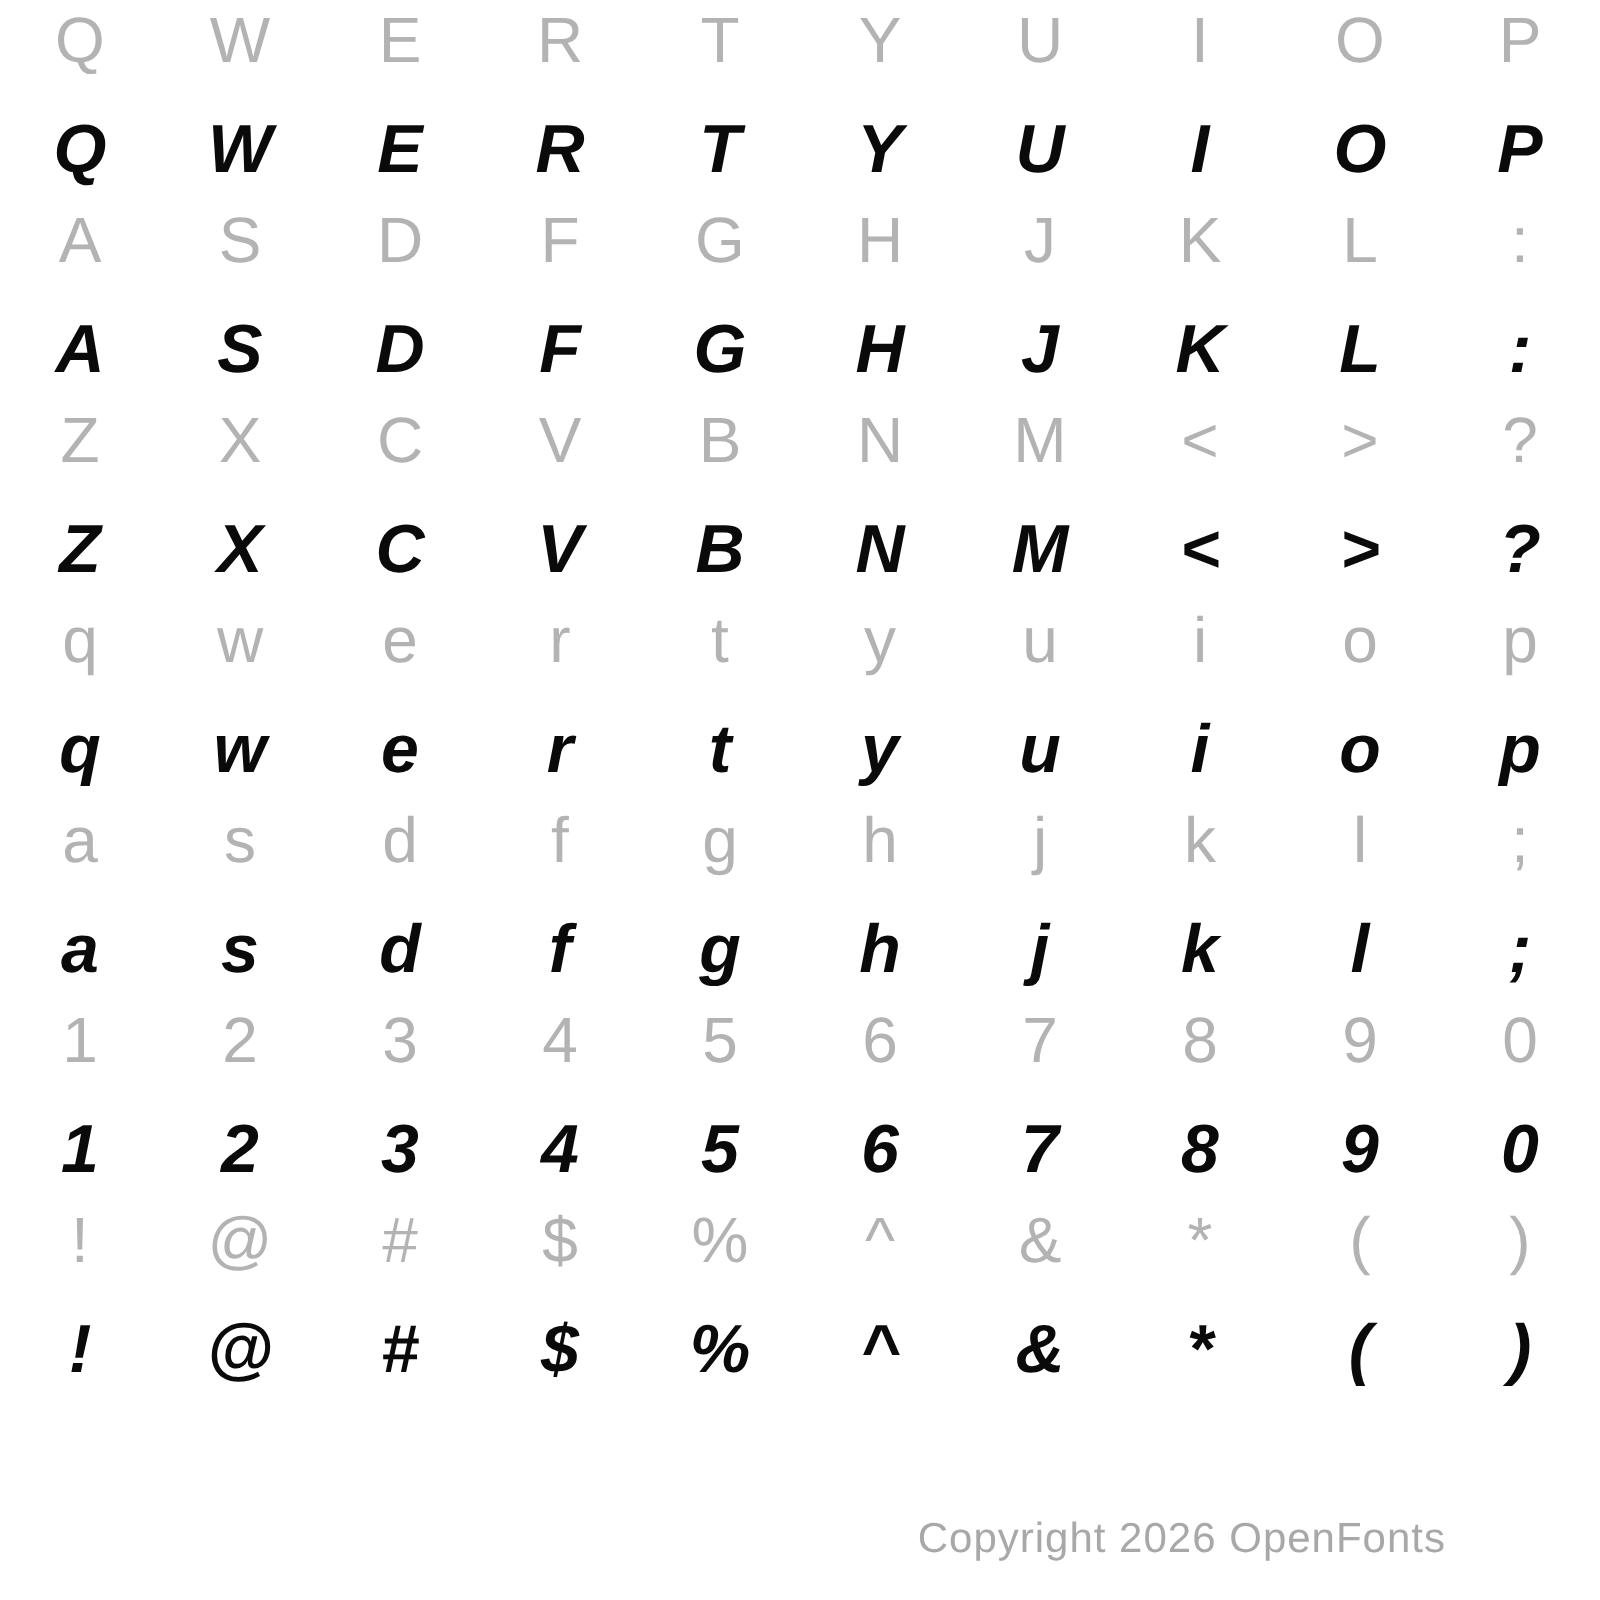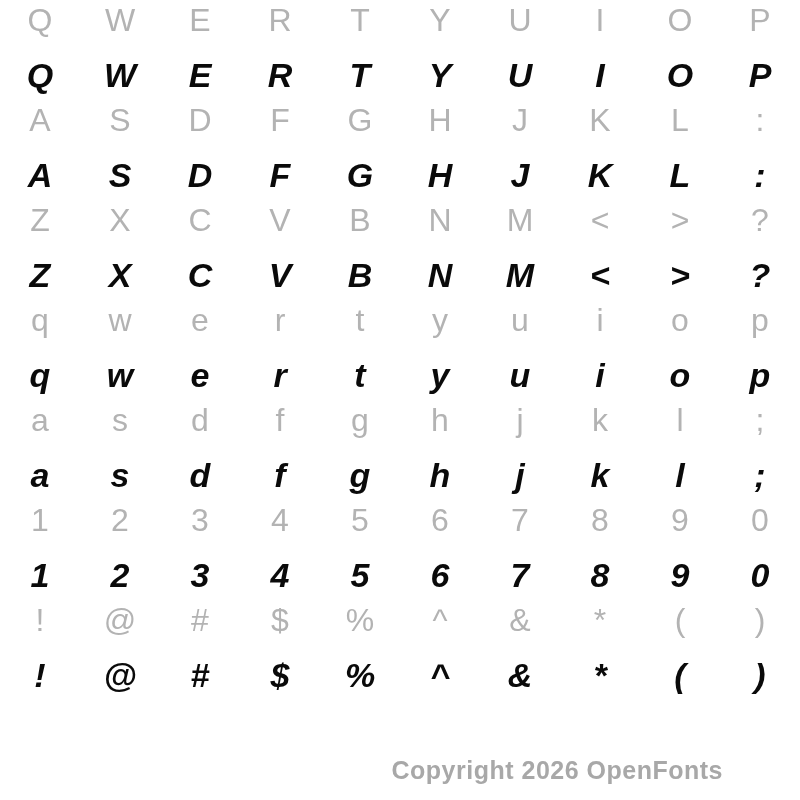--- a/index.html
+++ b/index.html
@@ -50,23 +50,23 @@
     font-size: 34px;
     line-height: 50px;
     font-weight: 700;
     font-style: italic;
     color: var(--ink, #0a0a0a);
   }
   .copyright {
     position: absolute;
     top: 757px;
     right: 77px;
-    font-size: 25px;
+    font-size: 21px;
     line-height: 26px;
-    font-weight: 700;
+    font-weight: 400;
     color: var(--copy, #a8a8a8);
     letter-spacing: 0.5px;
     text-align: right;
   }
 </style>
 </head>
 <body>
 
 <main class="sheet" style="--bg: #ffffff; --ghost: #b3b3b3; --ink: #0a0a0a; --copy: #a8a8a8;">
   <div class="glyph-grid">

